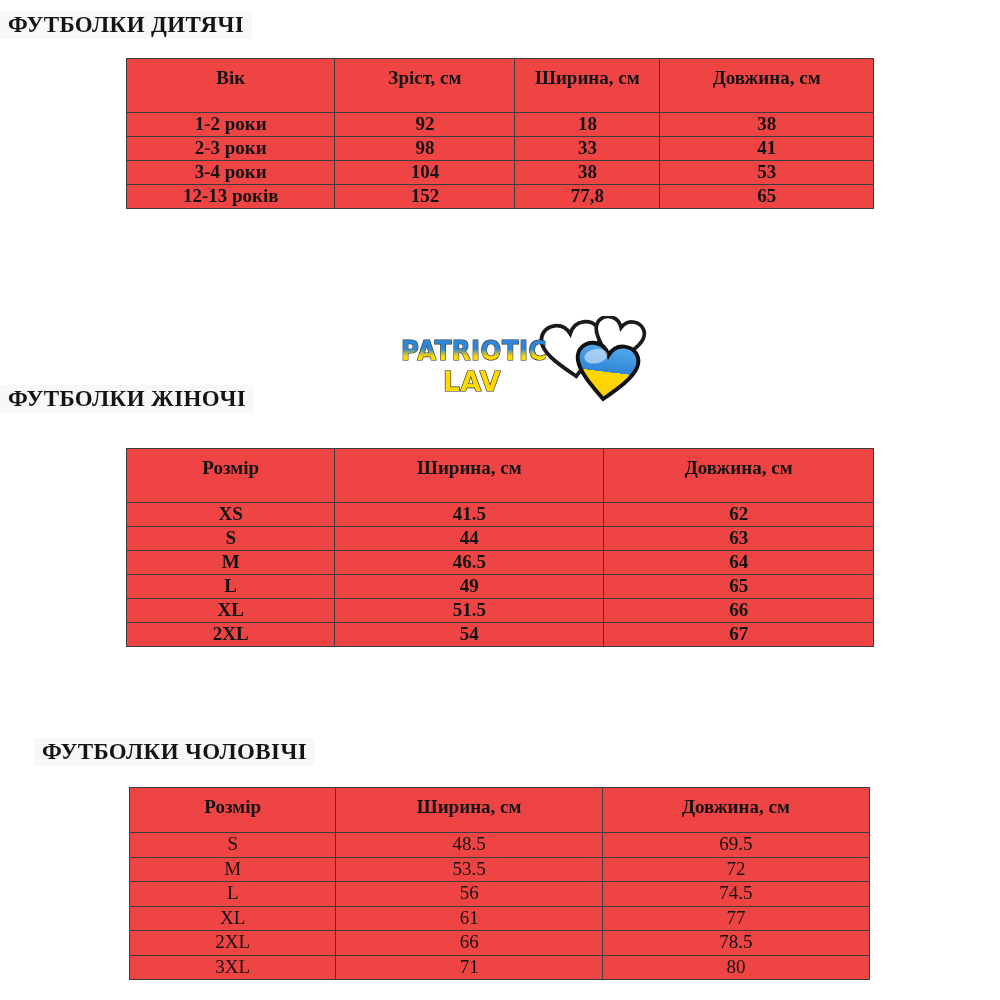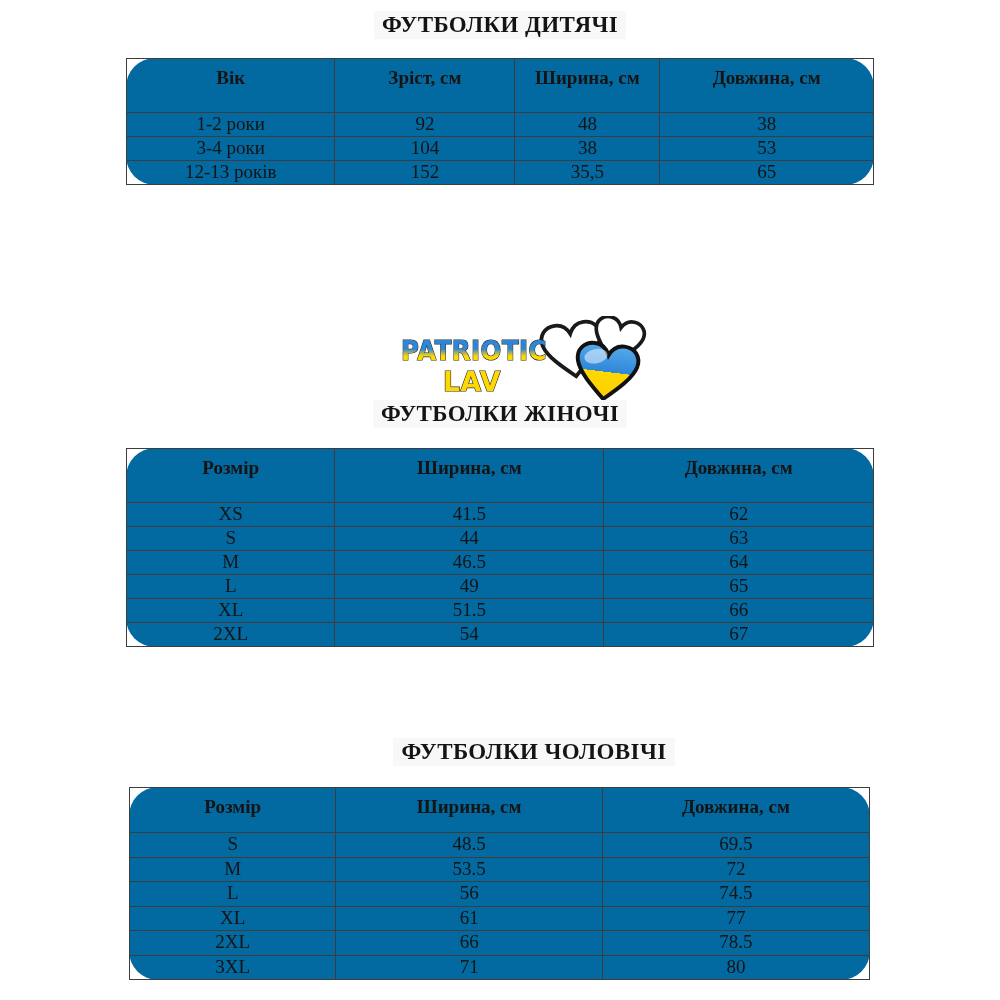--- a/index.html
+++ b/index.html
@@ -2,45 +2,44 @@
 <html><head>
 <meta charset="utf-8">
 <style>
   html,body { margin:0; padding:0; }
   body {
     width:1000px; height:1000px; position:relative; overflow:hidden;
     background:#ffffff; color:#141414;
     font-family:"Liberation Serif","DejaVu Serif",serif;
   }
   .doc-title {
-    position:absolute; left:0; width:1000px; text-align:center;
+    position:absolute; left:0; width:1000px; text-align:left;
     font-weight:bold; font-size:23px; letter-spacing:.4px; line-height:1.05;
   }
   .doc-title .band { background:#f8f8f8; padding:2px 8px; display:inline-block; }
   #title-kids  { top:11px; }
-  #title-women { top:400px; }
+  #title-women { top:385px; }
   #title-men   { top:738px;padding-left:34px; }
 
   table.size-table {
     position:absolute; border-collapse:collapse; table-layout:fixed;
-    background:#0369a1;
-    border-radius:29px;
+    background:#ef4444;
   }
   #table-kids  { top:58px;  left:126px; width:748px; }
   #table-women { top:448px; left:126px; width:748px; }
   #table-men   { top:787px; left:129px; width:741px; }
 
   .size-table th, .size-table td {
     border:1.5px solid #3d3d3d; text-align:center; padding:0;
     font-size:19px; line-height:1.1; overflow:hidden; box-sizing:border-box;
   }
   .size-table th { font-weight:bold; vertical-align:top; padding-top:9px; }
   #table-kids th, #table-women th { height:54px; }
   #table-men th { height:45px; }
-  #table-kids td, #table-women td { height:24px; }
+  #table-kids td, #table-women td { height:24px;font-weight:bold; }
   #table-men td { height:24.5px; }
 
   #table-kids col.c1 { width:27.9%; } #table-kids col.c2 { width:24.1%; }
   #table-kids col.c3 { width:19.4%; } #table-kids col.c4 { width:28.6%; }
   .three-col col.c1 { width:27.9%; } .three-col col.c2 { width:36%; }
   .three-col col.c3 { width:36.1%; }
 
   .logo-wrap { position:absolute; top:316px; left:388px; width:262px; height:96px; }
   .logo-line1, .logo-line2 {
     font-family:"DejaVu Sans","Liberation Sans",sans-serif; font-weight:bold;
@@ -67,33 +66,39 @@
         <th>Вік</th>
         <th>Зріст, см</th>
         <th>Ширина, см</th>
         <th>Довжина, см</th>
       </tr>
     </thead>
   <tbody>
       <tr>
         <td>1-2 роки</td>
         <td>92</td>
-        <td>48</td>
+        <td>18</td>
         <td>38</td>
+      </tr>
+      <tr>
+        <td>2-3 роки</td>
+        <td>98</td>
+        <td>33</td>
+        <td>41</td>
       </tr>
       <tr>
         <td>3-4 роки</td>
         <td>104</td>
         <td>38</td>
         <td>53</td>
       </tr>
       <tr>
         <td>12-13 років</td>
         <td>152</td>
-        <td>35,5</td>
+        <td>77,8</td>
         <td>65</td>
       </tr>
     </tbody>
 </table>
 
 <div class="logo-wrap">
   <svg viewBox="0 0 262 96" width="262" height="96">
     <defs>
       <linearGradient id="gText" x1="0" y1="0" x2="0" y2="1">
         <stop offset="0" stop-color="#2e86d8"></stop>

